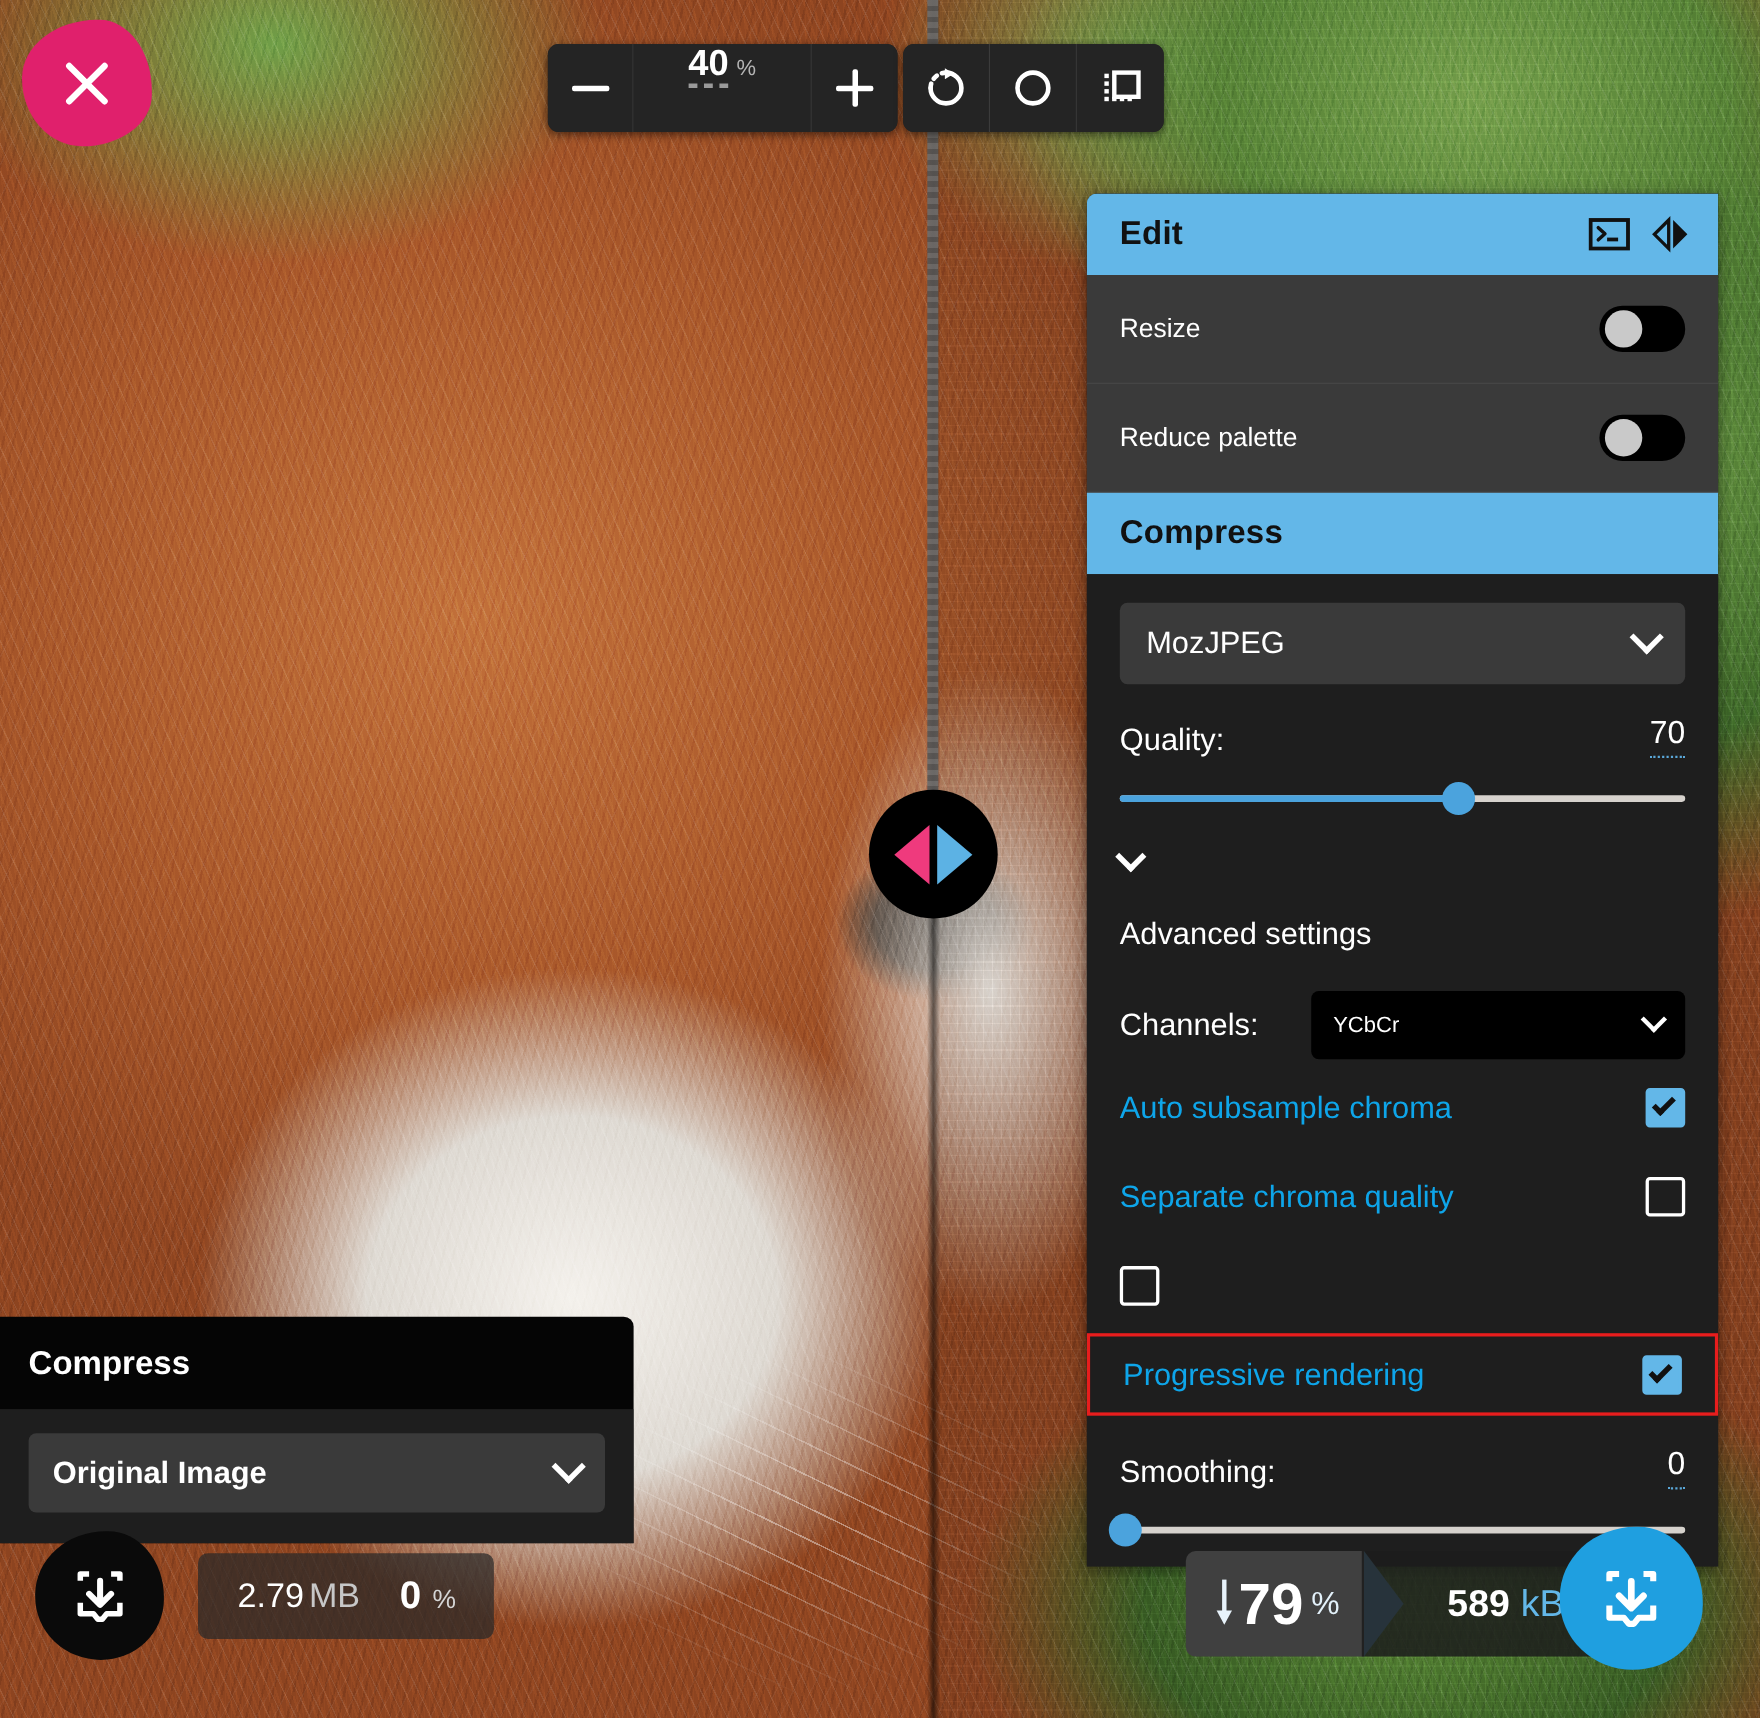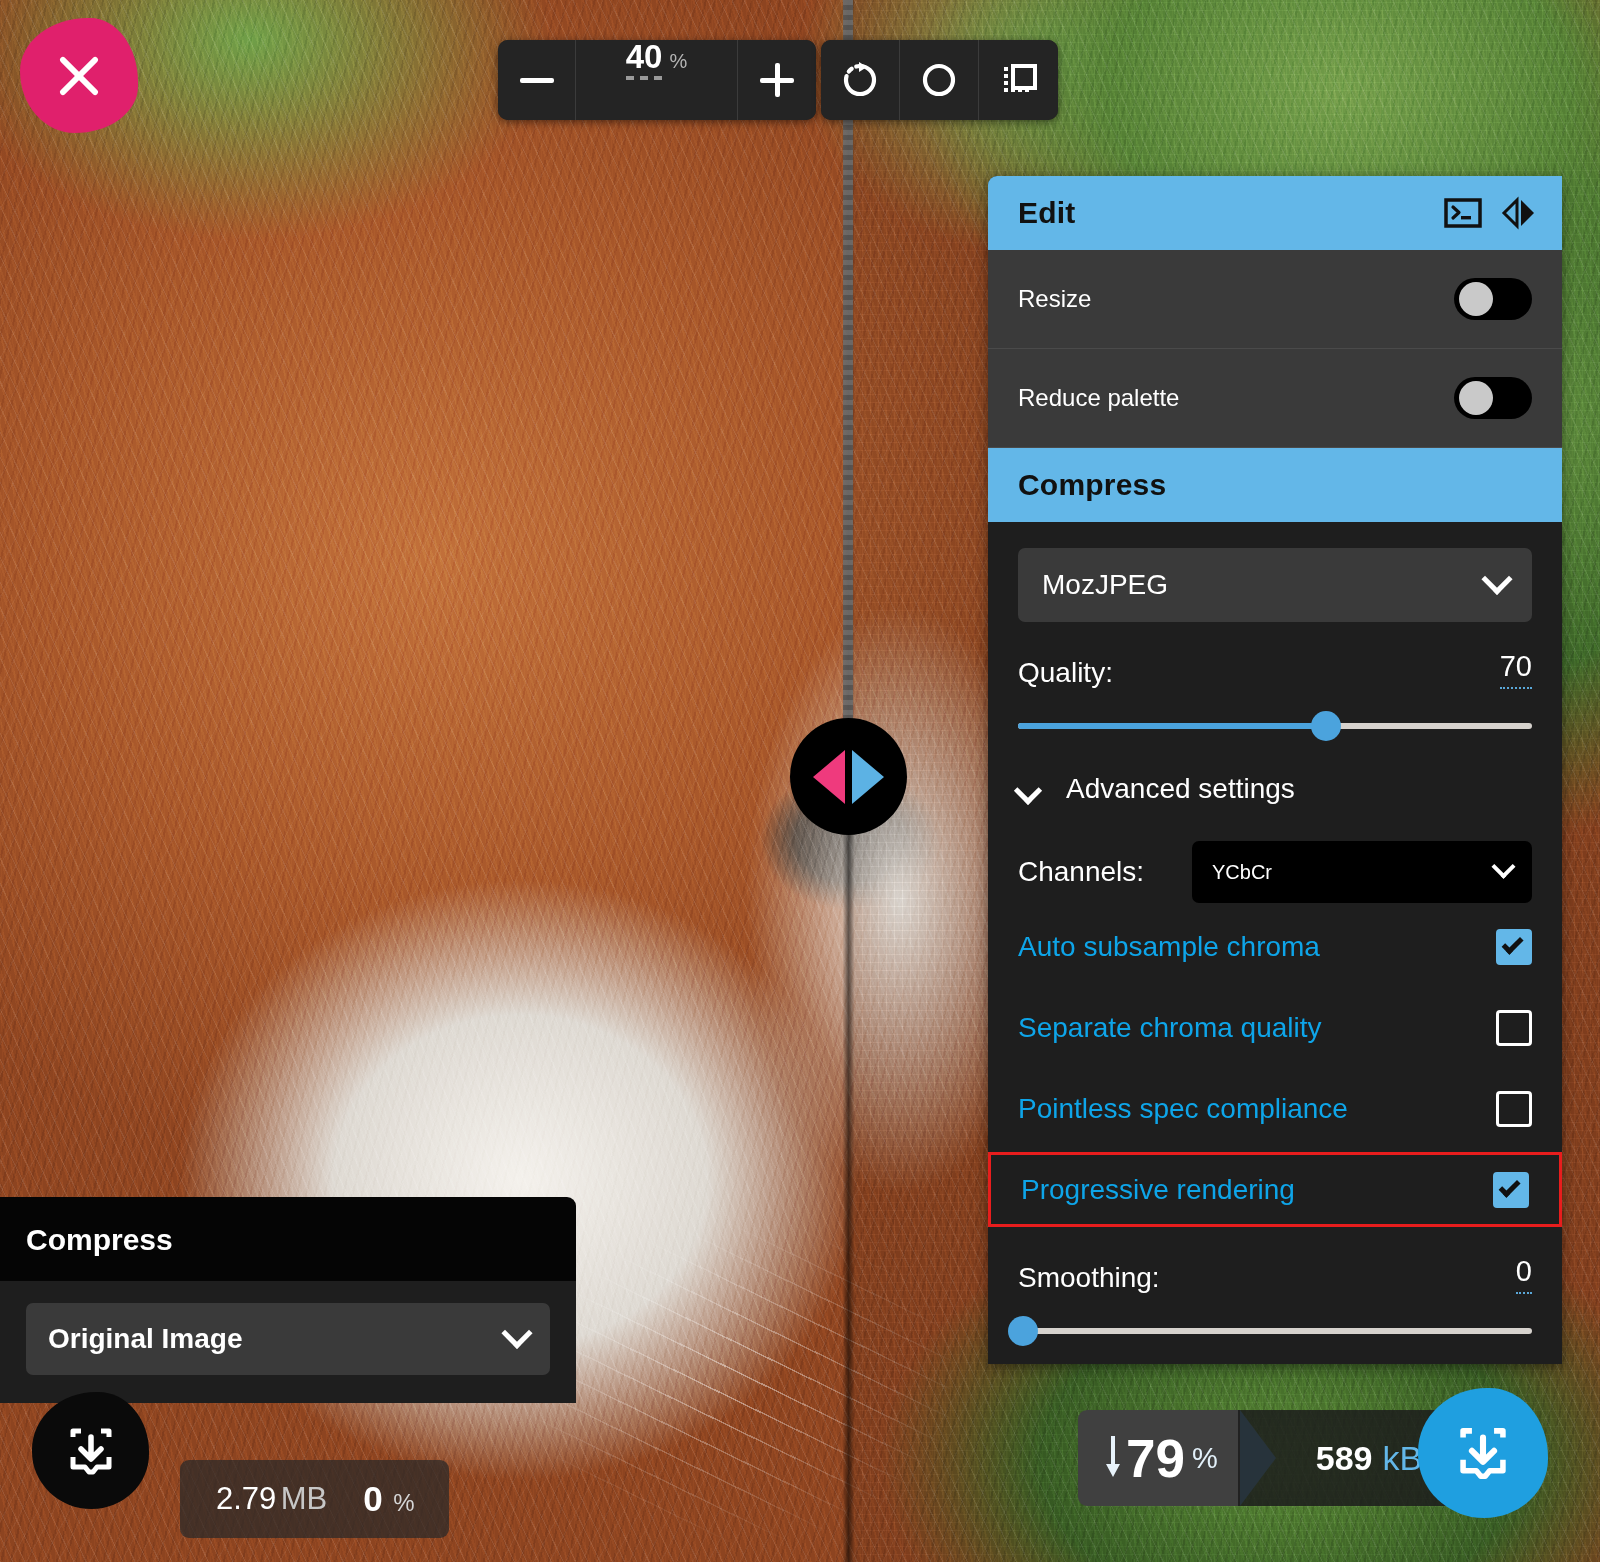--- a/index.html
+++ b/index.html
@@ -169,21 +169,21 @@
   .track {
     position: relative; height: 6px; background: #d6d2cd; border-radius: 3px; margin-top: 34px;
   }
   .track .fill { position: absolute; left: 0; top: 0; height: 6px; background: #4ba3dd; border-radius: 3px; }
   .track .thumb {
     position: absolute; top: -12px; width: 30px; height: 30px; border-radius: 50%;
     background: #4ba3dd; transform: translateX(-15px); cursor: pointer;
   }
 
   .adv {
-    display: flex; align-items: flex-end; gap: 28px; padding: 44px 30px 10px 30px; cursor: pointer;
+    display: flex; align-items: flex-start; gap: 40px; padding: 44px 30px 10px 30px; cursor: pointer; flex-direction: column;
   }
   .adv-chev { width: 20px; height: 20px; border-right: 5px solid #fff; border-bottom: 5px solid #fff; transform: rotate(45deg) translate(-3px,-3px); }
   .adv-label { font-size: 28px; color: #fff; }
 
   .field {
     display: flex; align-items: center; justify-content: space-between;
     padding: 26px 30px 0 30px;
   }
   .field-label { font-size: 28px; color: #fff; }
   .field-select {
@@ -219,21 +219,21 @@
   }
 
   
   .dl-left {
     position: absolute; left: 32px; top: 1392px; width: 117px; height: 117px;
     background: #0a0a0a; border: none; cursor: pointer;
     border-radius: 56% 44% 50% 52% / 50% 52% 48% 50%;
     display: flex; align-items: center; justify-content: center;
   }
   .size-pill-left {
-    position: absolute; left: 180px; top: 1460px; height: 78px;
+    position: absolute; left: 180px; top: 1412px; height: 78px;
     background: rgba(40,40,40,.72); border-radius: 9px;
     display: flex; align-items: center; gap: 36px; padding: 0 34px 0 36px;
   }
   .size-txt { font-size: 31px; color: #fff; }
   .size-unit { font-size: 31px; color: #c7c7c7; }
   .pct-num { font-size: 35px; font-weight: bold; color: #fff; }
   .pct-unit { font-size: 24px; color: #d5d5d5; margin-left: 6px; }
 
   .right-status { position: absolute; left: 1078px; top: 1410px; display: flex; align-items: center; }
   .arrow-badge {
@@ -415,21 +415,20 @@
         <span class="check-label">Auto subsample chroma</span>
         <span class="cbox checked">
             <span class="tick"></span>
           </span>
       </div>
       <div class="check-row">
         <span class="check-label">Separate chroma quality</span>
         <span class="cbox"></span>
       </div>
       <div class="check-row">
-        <span class="check-label">Pointless spec compliance</span>
         <span class="cbox"></span>
       </div>
       <div class="check-row highlight">
         <span class="check-label">Progressive rendering</span>
         <span class="cbox checked">
             <span class="tick"></span>
           </span>
       </div>
 
       <div class="slider-row">

